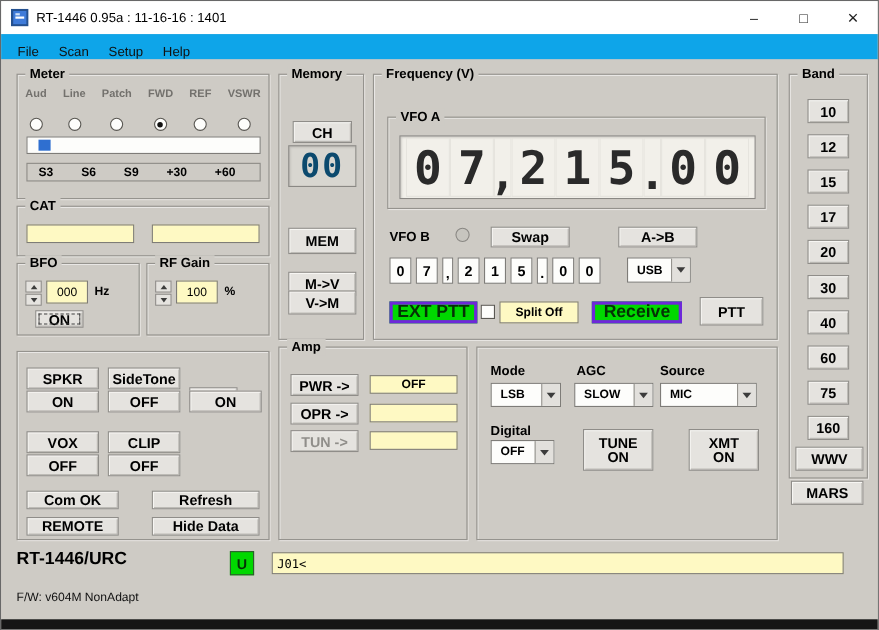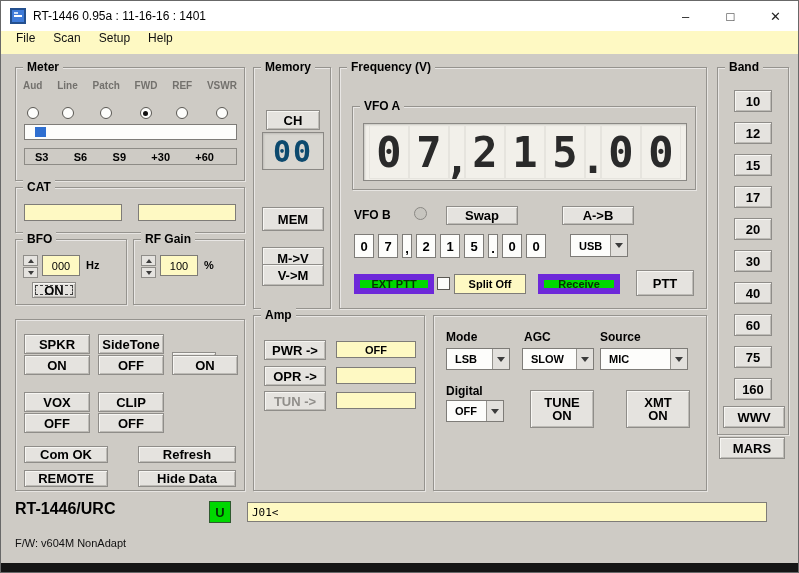--- a/index.html
+++ b/index.html
@@ -6,21 +6,21 @@
   html,body{width:799px;height:573px;overflow:hidden}
   body{font-family:"Liberation Sans",sans-serif;background:#2a2a2a}
   #window{position:relative;width:799px;height:573px;background:#cecbc5;border:1px solid #686868;overflow:hidden}
 
   .titlebar{position:absolute;top:0;left:0;right:0;height:30px;background:#ffffff;display:flex;align-items:center}
   .title-icon{margin-left:9px;width:16px;height:16px;flex:none}
   .title-text{margin-left:7px;font-size:12px;color:#000}
   .title-controls{margin-left:auto;display:flex;height:100%}
   .tc{width:45px;height:100%;display:flex;align-items:center;justify-content:center;font-size:13px;color:#222}
 
-  .menubar{position:absolute;top:30px;left:0;right:0;height:23px;background:#fef9c3;display:flex;align-items:flex-start;padding-left:6px}
+  .menubar{position:absolute;top:30px;left:0;right:0;height:23px;background:#0ea5e9;display:flex;align-items:flex-end;padding-left:6px}
   .menu-item{padding:0 9px;font-size:12px;color:#111}
 
   .client{position:absolute;top:53px;left:0;right:0;height:511px;background:#cecbc5}
   .bottom-strip{position:absolute;left:0;right:0;bottom:0;height:9px;background:#151515}
 
   .group{position:absolute;border:1px solid #95938e;box-shadow:inset 1px 1px 0 rgba(255,255,255,.55),1px 1px 0 rgba(255,255,255,.5)}
   .gtitle{position:absolute;top:-8px;left:7px;background:#cecbc5;padding:0 4px;font-size:12px;font-weight:bold;line-height:15px;color:#000;white-space:nowrap}
 
   .btn{position:absolute;background:#e5e3df;border:1px solid #8f8d89;box-shadow:inset 1px 1px 0 #f7f6f3,inset -1px -1px 0 #bdbbb6;display:flex;align-items:center;justify-content:center;font-size:13px;font-weight:bold;color:#000;cursor:default;white-space:nowrap}
   .btn.two-line{flex-direction:column;line-height:13px}
@@ -52,21 +52,21 @@
   .dd-btn::after{content:"";border-left:4px solid transparent;border-right:4px solid transparent;border-top:5px solid #3c3c3c}
 
   .lcd{position:absolute;background:#f2f0ea;border:1px solid #8a8884;box-shadow:inset 1px 1px 2px rgba(0,0,0,.18);display:flex;align-items:stretch;justify-content:center;padding:1px}
   .lcd-cell{width:40px;display:flex;align-items:center;justify-content:center;font-family:"DejaVu Sans Mono",monospace;font-weight:bold;font-size:42px;color:#2a2a2a;box-shadow:inset 0 0 0 1px #e6e4de}
   .lcd-cell.sep{width:16px;align-items:flex-end;padding-bottom:2px;font-size:40px;line-height:.9}
   .mem-lcd{position:absolute;background:#d8d6d0;border:1px solid #8a8884;box-shadow:inset 1px 1px 2px rgba(0,0,0,.12);display:flex;align-items:center;justify-content:center;font-family:"DejaVu Sans Mono",monospace;font-weight:bold;font-size:30px;letter-spacing:2px;color:#0c4a6e}
 
   .digit-box{position:absolute;width:20px;height:24px;background:#fdfdfb;border:1px solid #7e7c78;display:flex;align-items:center;justify-content:center;font-size:13px;font-weight:bold}
   .digit-box.sep{width:10px;align-items:flex-end;padding-bottom:1px}
 
-  .green-box{position:absolute;background:#00d800;border:6px solid #6d28d9;display:flex;align-items:center;justify-content:center;font-size:11px;font-weight:bold;color:#053005}
+  .green-box{position:absolute;background:#00d800;border:3px solid #6d28d9;display:flex;align-items:center;justify-content:center;font-size:16px;font-weight:bold;color:#053005}
   .checkbox{position:absolute;width:13px;height:13px;background:#fdfdfb;border:1px solid #5a5853}
   .led{position:absolute;width:13px;height:13px;border-radius:50%;background:#c7c5bf;border:1px solid #8a8884}
 
   .model{position:absolute;left:14px;top:446px;font-size:16px;font-weight:bold;color:#000}
   .u-box{position:absolute;left:208px;top:447px;width:22px;height:22px;background:#00d800;border:1px solid #2f5a2f;display:flex;align-items:center;justify-content:center;font-size:13px;font-weight:bold;color:#053005}
   .data-field{position:absolute;left:246px;top:448px;width:520px;height:20px}
   .fw{position:absolute;left:14px;top:483px;font-size:11px;color:#111}
 </style>
 </head>
 <body>

